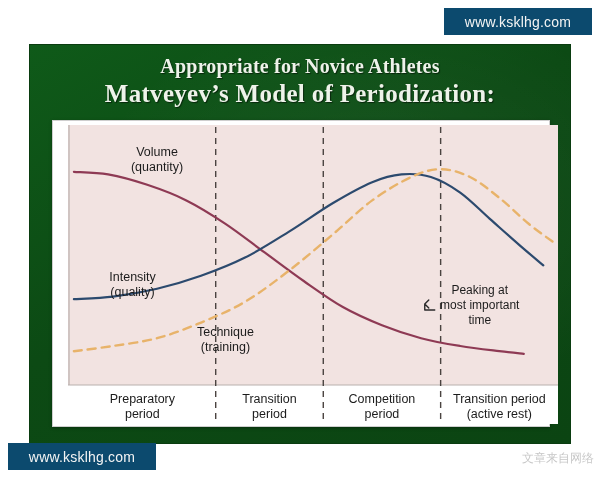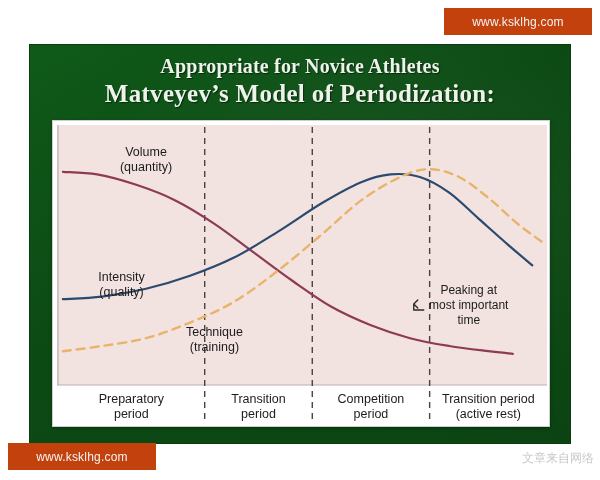--- a/index.html
+++ b/index.html
@@ -60,30 +60,31 @@
 
   
   #chart-frame {
     position: absolute;
     left: 22px; top: 75px;
     width: 498px; height: 307px;
     background: #ffffff;
     border: 1px solid #cfcfcf;
     box-shadow: 0 1px 3px rgba(0,0,0,0.35);
     z-index: 2;
+    padding-left: 11px;
   }
   #chart-svg { display: block; width: 498px; height: 307px; }
 
   
   .watermark {
     position: absolute;
-    background: #c2410c;
+    background: #0c4a6e;
     color: #f4f4f4;
     font-family: "Liberation Sans", sans-serif;
-    font-size: 12px;
+    font-size: 14px;
     letter-spacing: 0.2px;
     display: flex; align-items: center; justify-content: center;
     z-index: 9;
   }
   #watermark-top { right: 8px; top: 8px; width: 148px; height: 27px; }
   #watermark-bottom { left: 8px; bottom: 10px; width: 148px; height: 27px; }
 
   #stamp-watermark {
     position: absolute;
     left: 492px; top: 405px;

